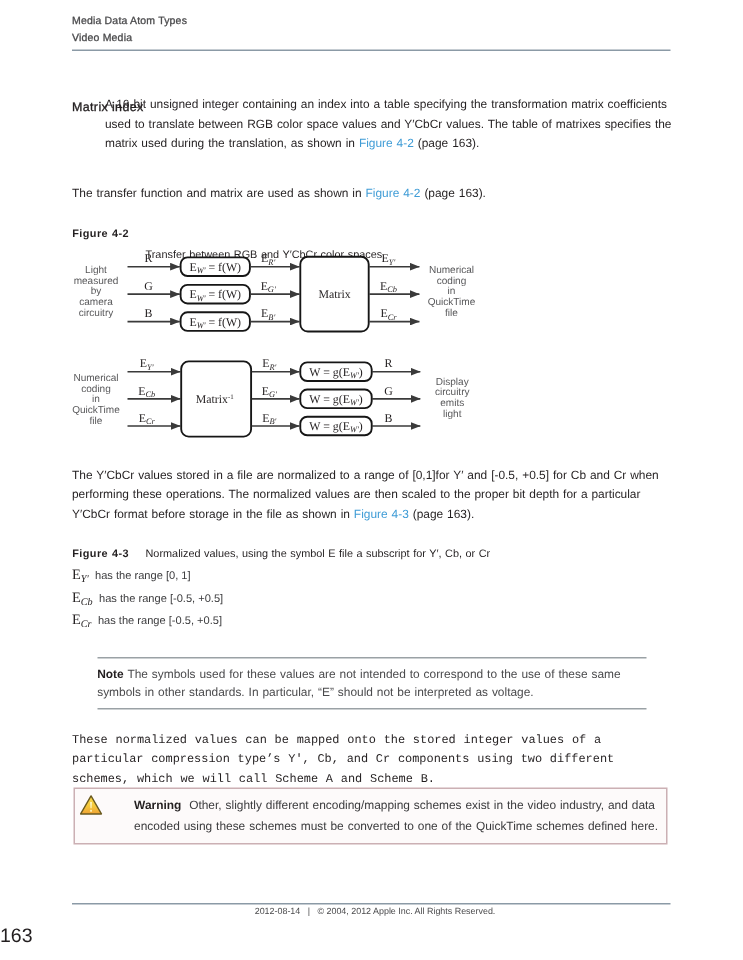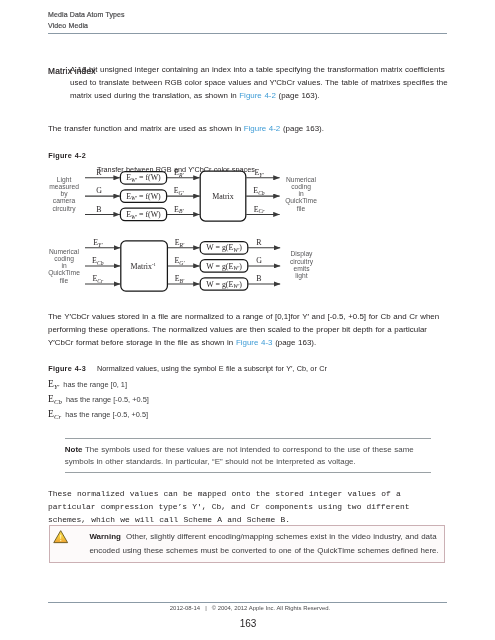--- a/index.html
+++ b/index.html
@@ -17,21 +17,21 @@
   .h3{position:absolute;left:48px;top:66.5px;font-size:8.3px;font-weight:400;color:#231f20;line-height:8.3px;letter-spacing:0.25px;-webkit-text-stroke:0.22px #231f20;}
 
   .p-indent{left:70px;width:380px;}
   .p-full{left:48px;width:402px;}
 
   .figcap{position:absolute;font-size:7.25px;color:#231f20;word-spacing:0.35px;line-height:7.25px;}
   .figcap.bold{font-weight:700;letter-spacing:0.28px;}
 
   .foot-rule{position:absolute;left:48px;top:602.4px;width:399px;height:1px;background:#8b9aa6;}
   .foot{position:absolute;left:0;top:605.3px;width:500px;text-align:center;font-size:5.95px;color:#4b4b4d;line-height:6px;}
-  .pageno{position:absolute;left:0;top:620.2px;width:496px;text-align:center;font-size:10px;color:#231f20;line-height:8.4px;}
+  .pageno{position:absolute;left:0;top:620.2px;width:496px;font-size:13px;color:#231f20;line-height:8.4px;}
 
   .note{position:absolute;left:64.8px;top:438px;width:366.3px;}
   .note .rule{height:1px;background:#9aa1a5;width:100%;}
   .note .inner{padding:4.5px 0 2.5px 0;width:363px;font-size:7.95px;line-height:12.9px;color:#4a4a4c;word-spacing:0.42px;}
   .note .lbl{font-weight:700;color:#231f20;text-align:center;}
 
   .warn{position:absolute;left:49.4px;top:524.5px;width:395.8px;height:38.1px;border:1px solid #cbb0b4;background:#fdfafa;box-sizing:border-box;}
   .warn .inner{position:absolute;left:20px;top:4.2px;width:368px;font-size:7.95px;line-height:14.2px;color:#3a3a3c;word-spacing:0.42px;margin-left:19px;}
   .warn .lbl{font-weight:700;color:#231f20;}
   .warn-icon{position:absolute;left:2.8px;top:3.3px;width:15.4px;height:15.4px;}

